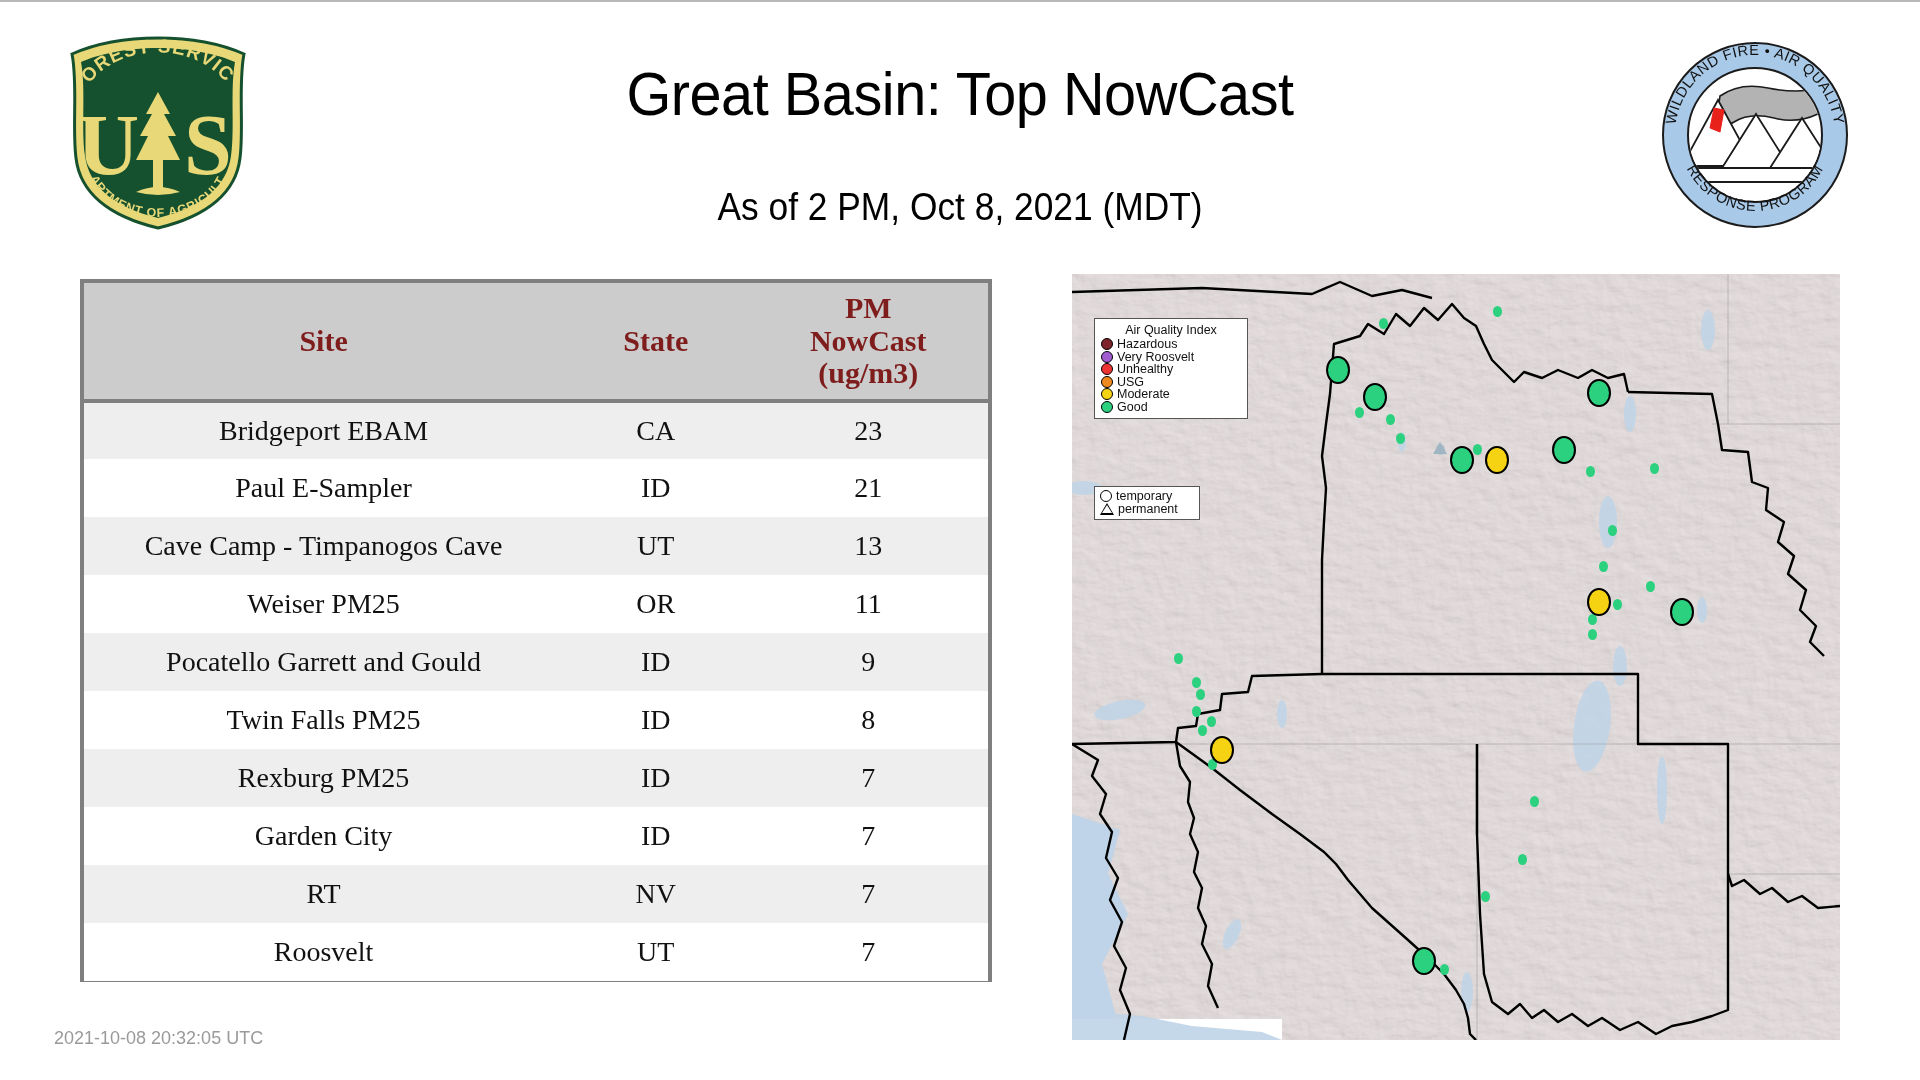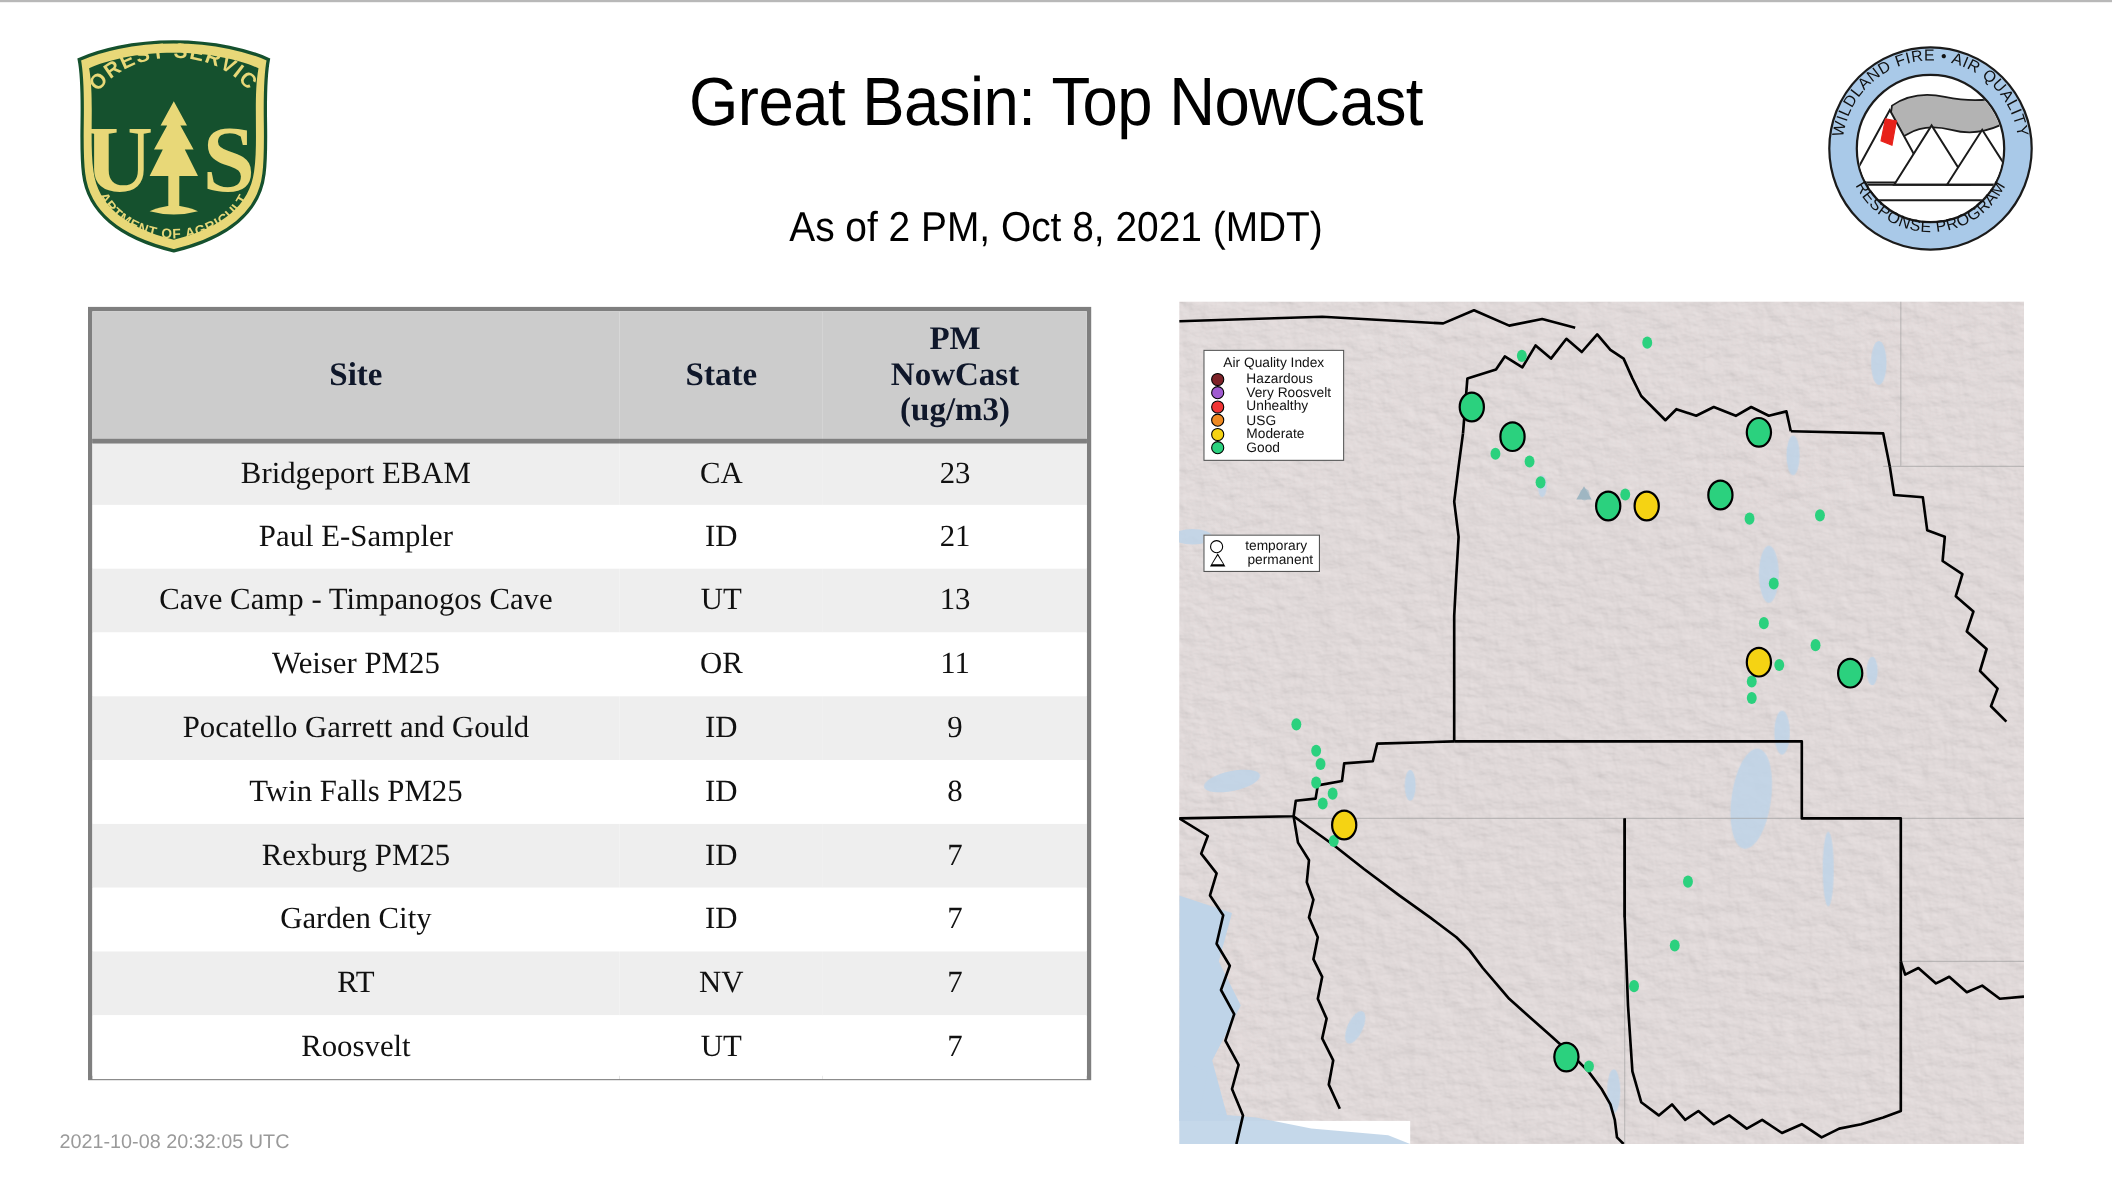--- a/index.html
+++ b/index.html
@@ -60,21 +60,21 @@
     width: 100%; height: 100%;
     border-collapse: collapse;
     table-layout: fixed;
     font-family: "Liberation Serif", serif;
   }
   table.aqtable th {
     background: #cccccc;
     border-bottom: 4px solid #7f7f7f;
     font-weight: 700;
     font-size: 30px;
-    color: #0f172a;
+    color: #7f1d1d;
     text-align: center;
     vertical-align: middle;
     height: 118px;
     line-height: 1.08;
     padding: 0 4px;
   }
   table.aqtable th.col-site { width: 53%; margin-top: 20px; }
   table.aqtable th.col-state { width: 20.5%; margin-top: 10px; }
   table.aqtable th.col-pm { width: 26.5%; }
   table.aqtable td {
@@ -107,33 +107,33 @@
   }
   #map-svg { display: block; width: 768px; height: 766px; }
 
   .legend-box {
     position: absolute;
     background: #ffffff;
     border: 1.5px solid #555;
   }
   #legend-aqi {
     left: 22px; top: 44px;
-    width: 128px;
+    width: 154px;
     padding: 4px 6px 5px 6px;
   }
   #legend-aqi .legend-title {
     font-size: 12.5px;
     color: #111;
     text-align: center;
     margin-bottom: 1px;
     font-family: "Liberation Sans", sans-serif;
   }
   .legend-row {
-    display: flex; align-items: flex-end;
-    gap: 20px;
+    display: flex; align-items: flex-start;
+    gap: 4px;
     line-height: 1;
     margin-bottom: 0px;
   }
   .legend-swatch {
     width: 12px; height: 12px;
     border-radius: 50%;
     border: 1.4px solid #000;
     flex: 0 0 auto;
   }
   .legend-label {

